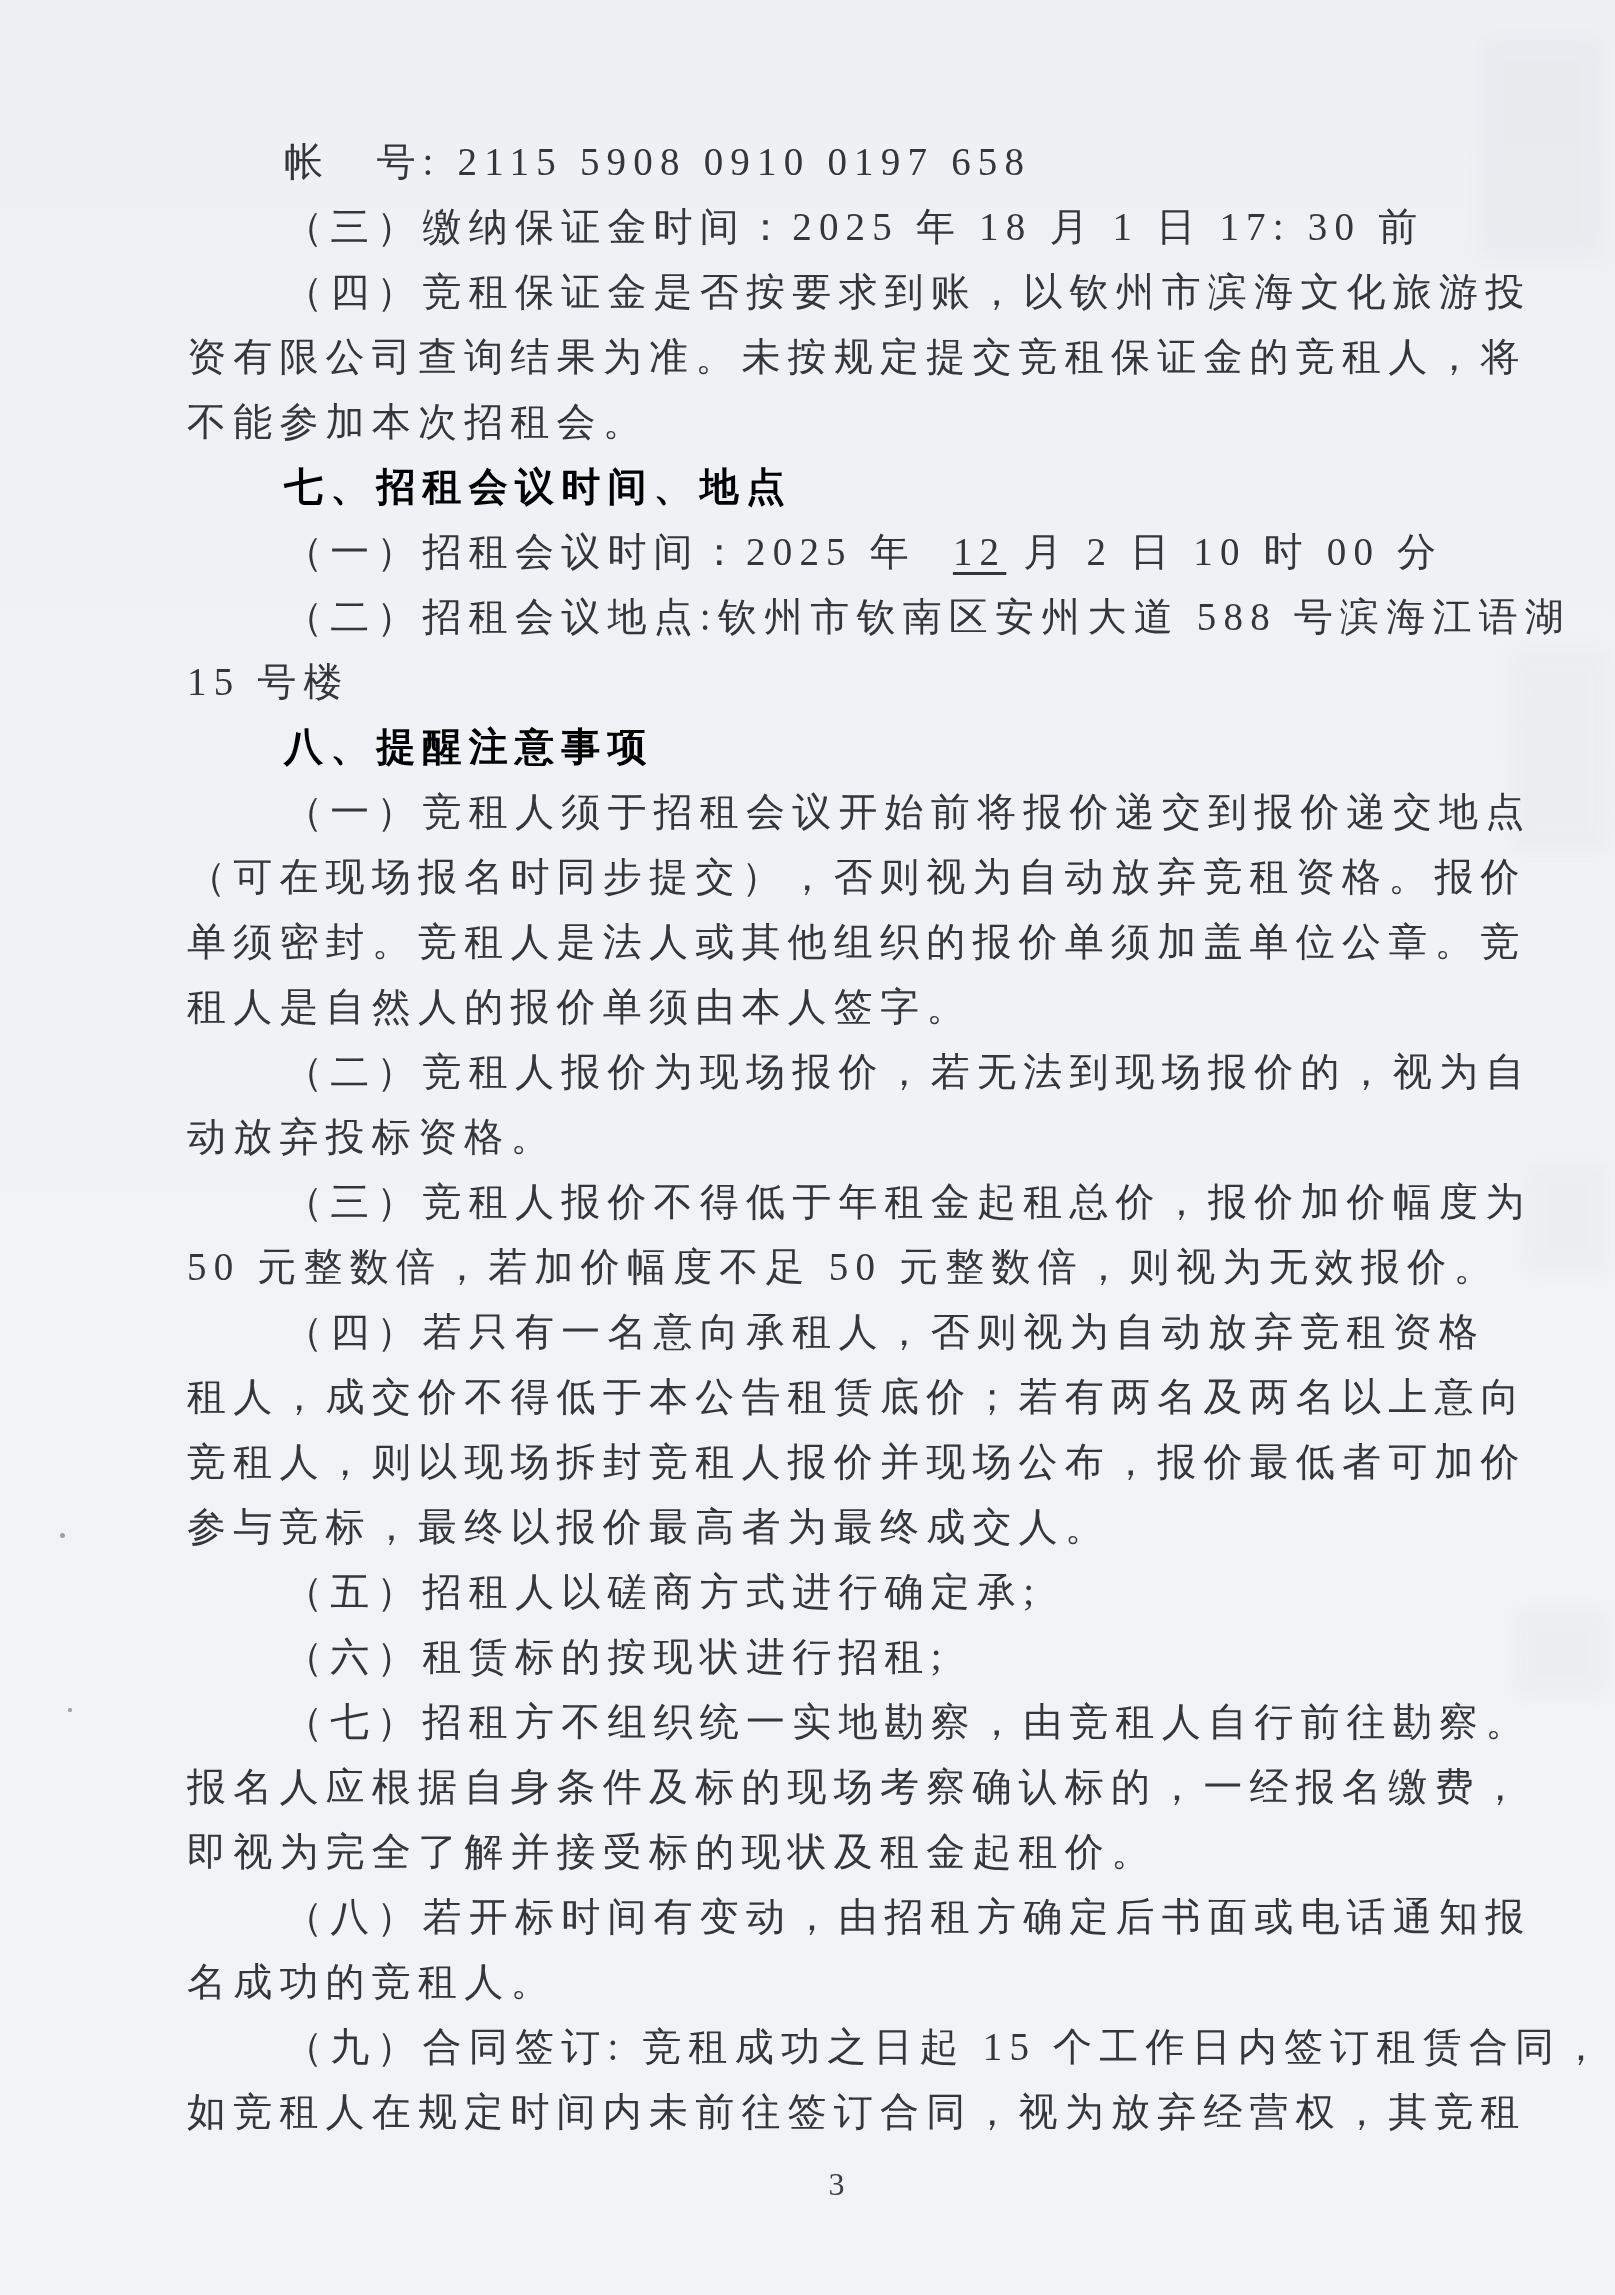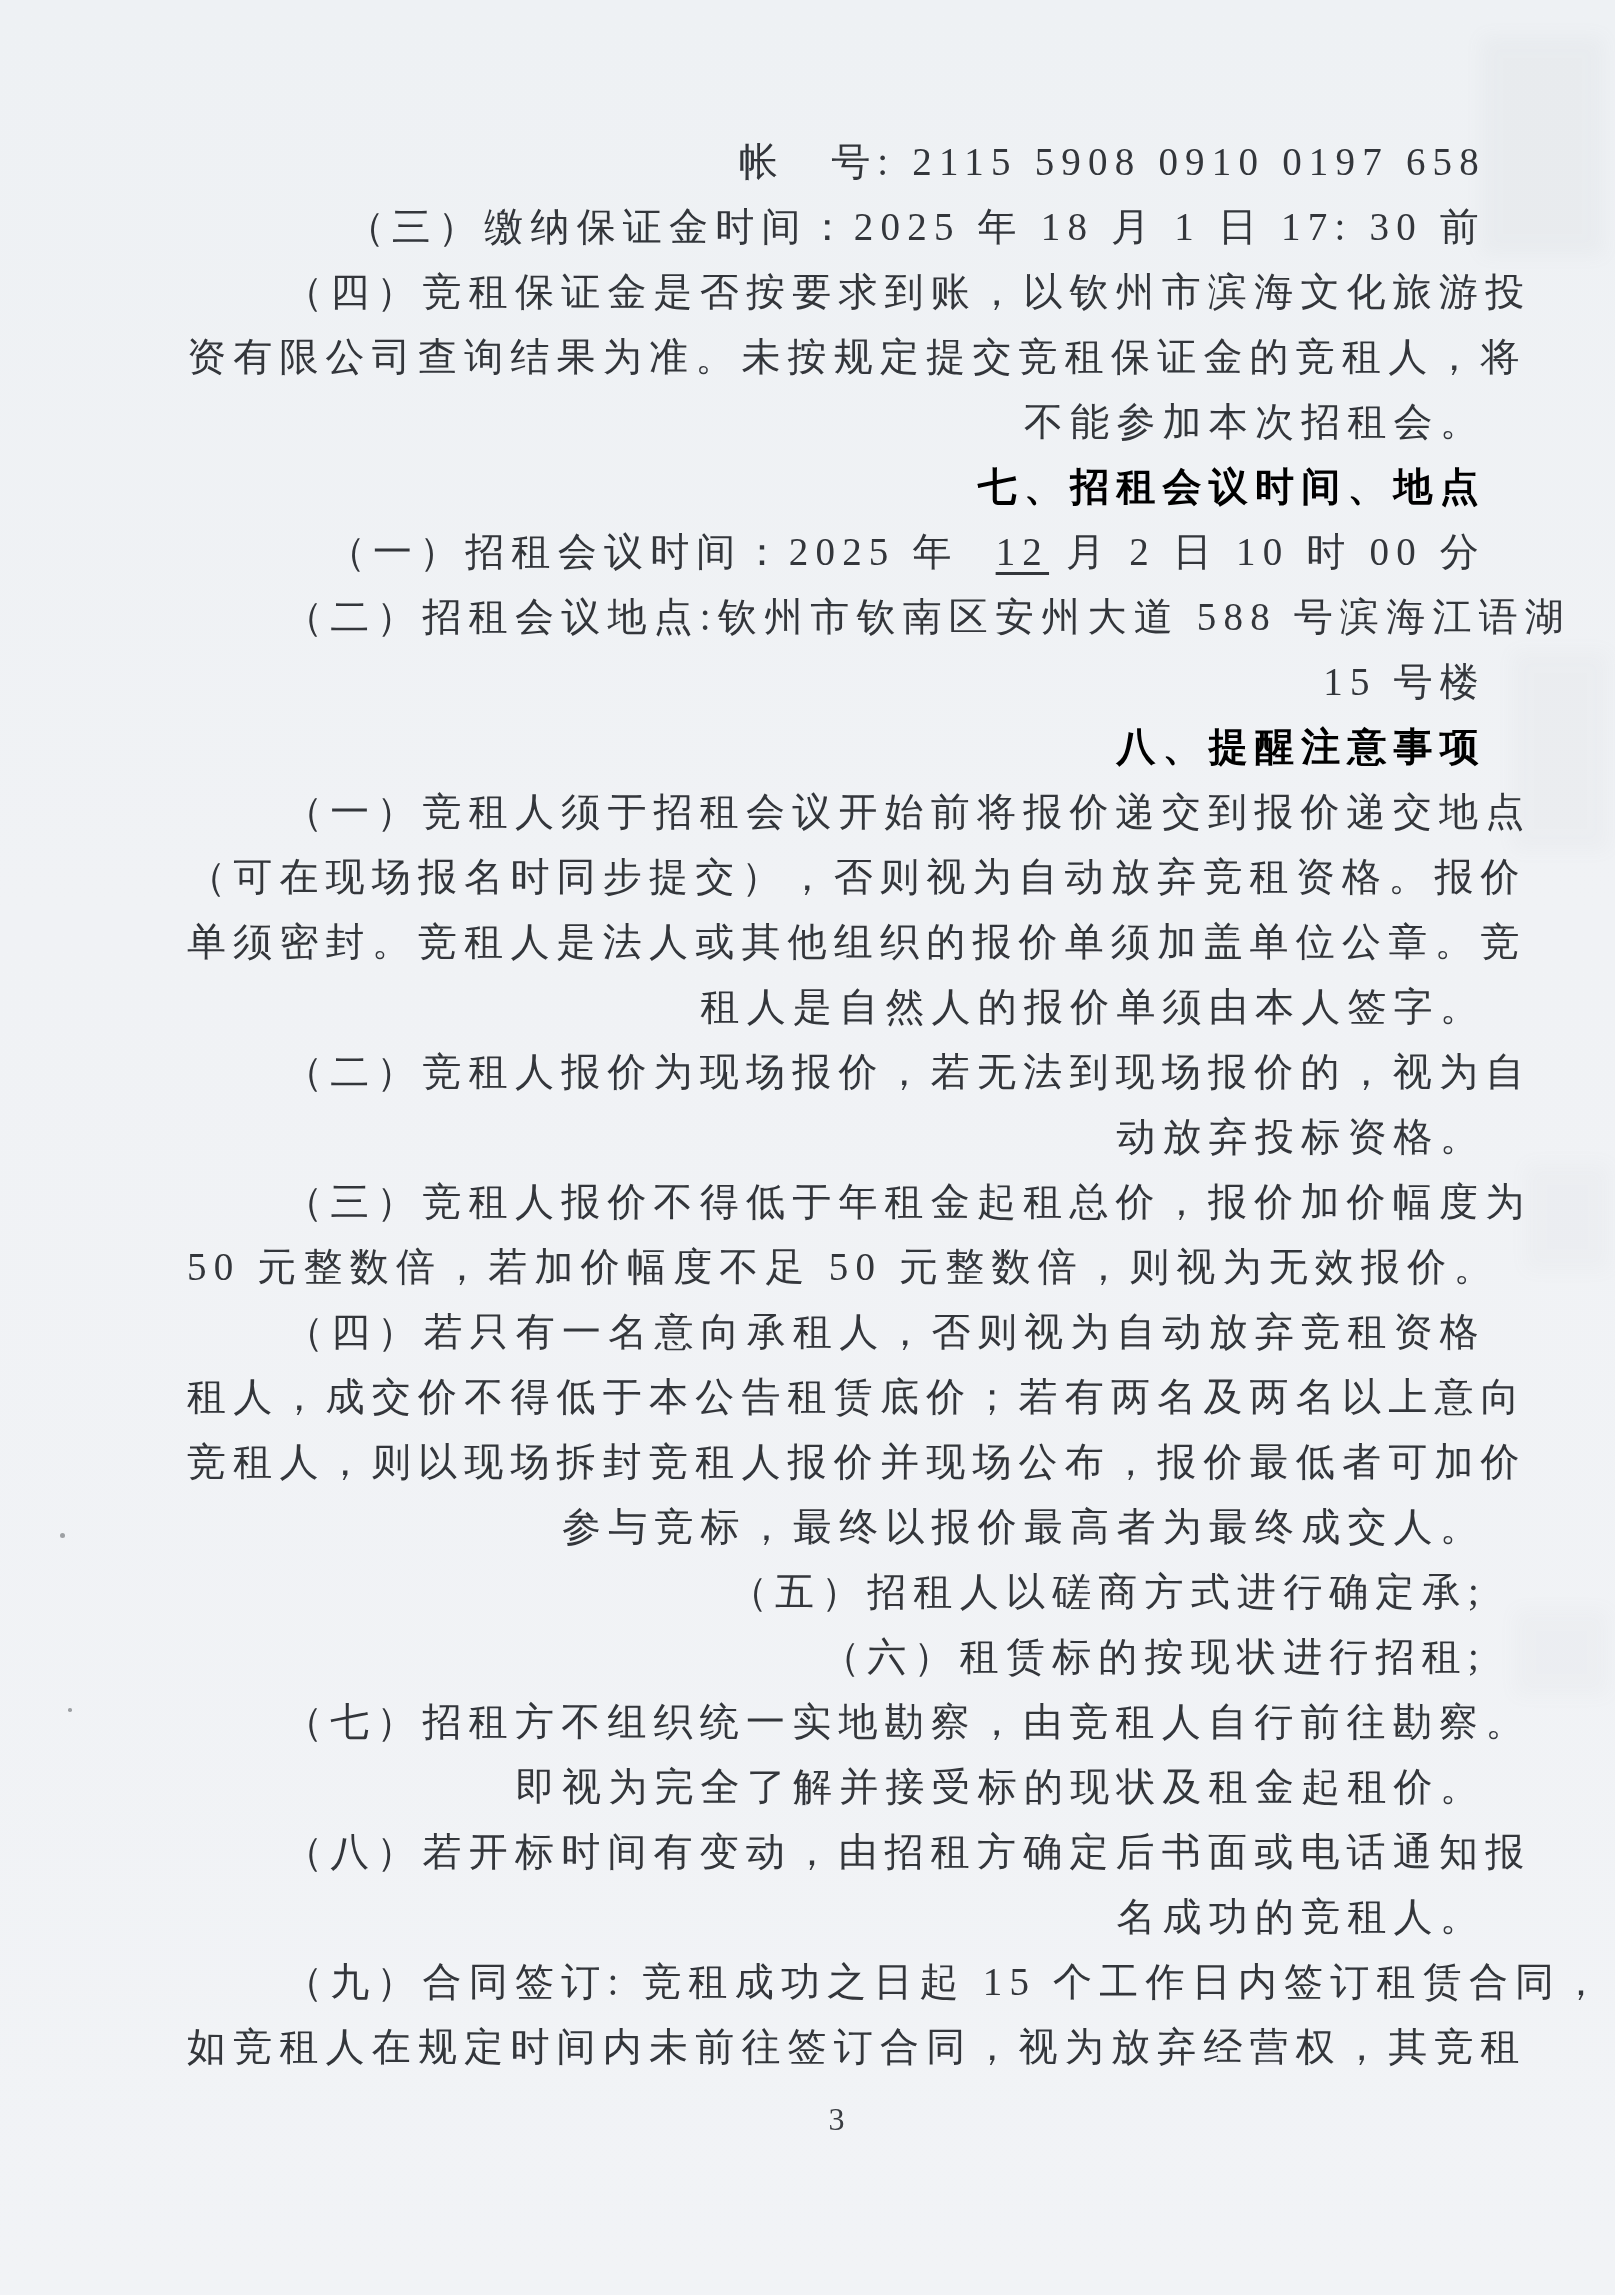--- a/index.html
+++ b/index.html
@@ -9,21 +9,21 @@
     font-family:"Liberation Serif","DejaVu Serif",serif;
     color:#33363b;
     overflow:hidden;
     position:relative;
   }
   .page{
     position:absolute;inset:0;
     padding:129px 130px 0 187px;
     box-sizing:border-box;
   }
-  .doc-body{position:relative;text-align:right;}
+  .doc-body{position:relative;}
   .line{
     margin:0;
     font-size:39px;
     line-height:65px;
     letter-spacing:7.2px;
     white-space:nowrap;
     font-weight:400;
   }
   .line.indent{ text-indent:97px; }
   .line.heading{ font-weight:700; color:#000000; }
@@ -89,20 +89,21 @@
       <p class="line body"><span>动放弃投标资格。</span></p>
       <p class="line body indent"><span>（三）竞租人报价不得低于年租金起租总价，报价加价幅度为</span></p>
       <p class="line body"><span>50 元整数倍，若加价幅度不足 50 元整数倍，则视为无效报价。</span></p>
       <p class="line body indent"><span>（四）若只有一名意向承租人，否则视为自动放弃竞租资格</span></p>
       <p class="line body"><span>租人，成交价不得低于本公告租赁底价；若有两名及两名以上意向</span></p>
       <p class="line body"><span>竞租人，则以现场拆封竞租人报价并现场公布，报价最低者可加价</span></p>
       <p class="line body"><span>参与竞标，最终以报价最高者为最终成交人。</span></p>
       <p class="line body indent"><span>（五）招租人以磋商方式进行确定承;</span></p>
       <p class="line body indent"><span>（六）租赁标的按现状进行招租;</span></p>
       <p class="line body indent"><span>（七）招租方不组织统一实地勘察，由竞租人自行前往勘察。</span></p>
+      <p class="line body"><span>报名人应根据自身条件及标的现场考察确认标的，一经报名缴费，</span></p>
       <p class="line body"><span>即视为完全了解并接受标的现状及租金起租价。</span></p>
       <p class="line body indent"><span>（八）若开标时间有变动，由招租方确定后书面或电话通知报</span></p>
       <p class="line body"><span>名成功的竞租人。</span></p>
       <p class="line body indent"><span>（九）合同签订: 竞租成功之日起 15 个工作日内签订租赁合同，</span></p>
       <p class="line body"><span>如竞租人在规定时间内未前往签订合同，视为放弃经营权，其竞租</span></p>
     </div>
   <div class="page-number">3</div>
 </div>
 
 

